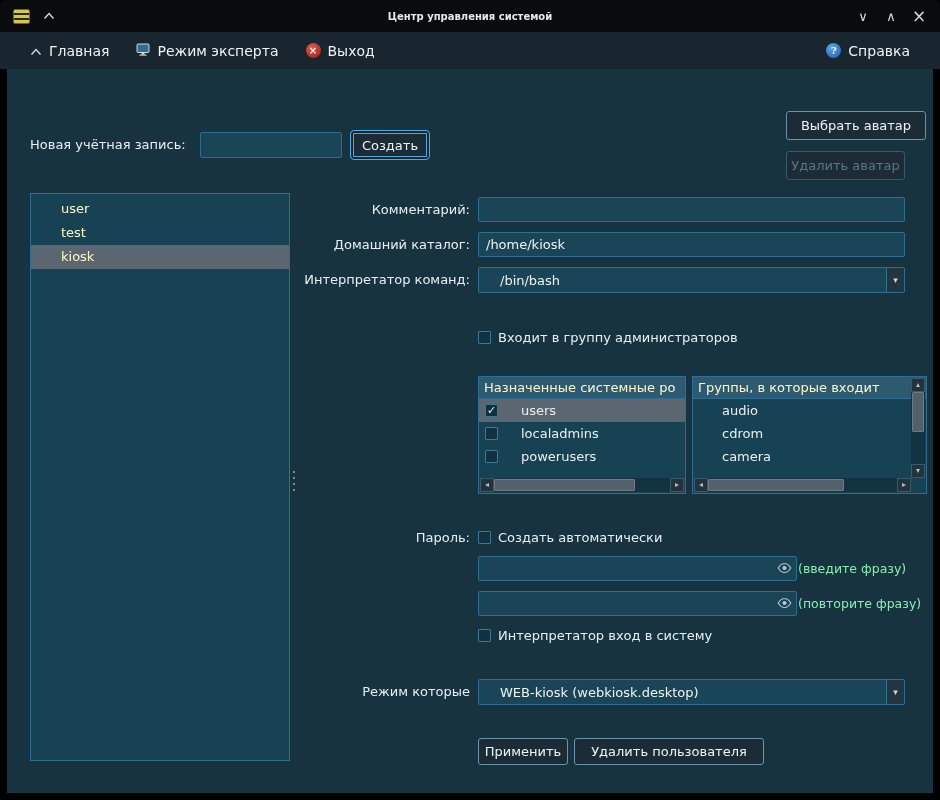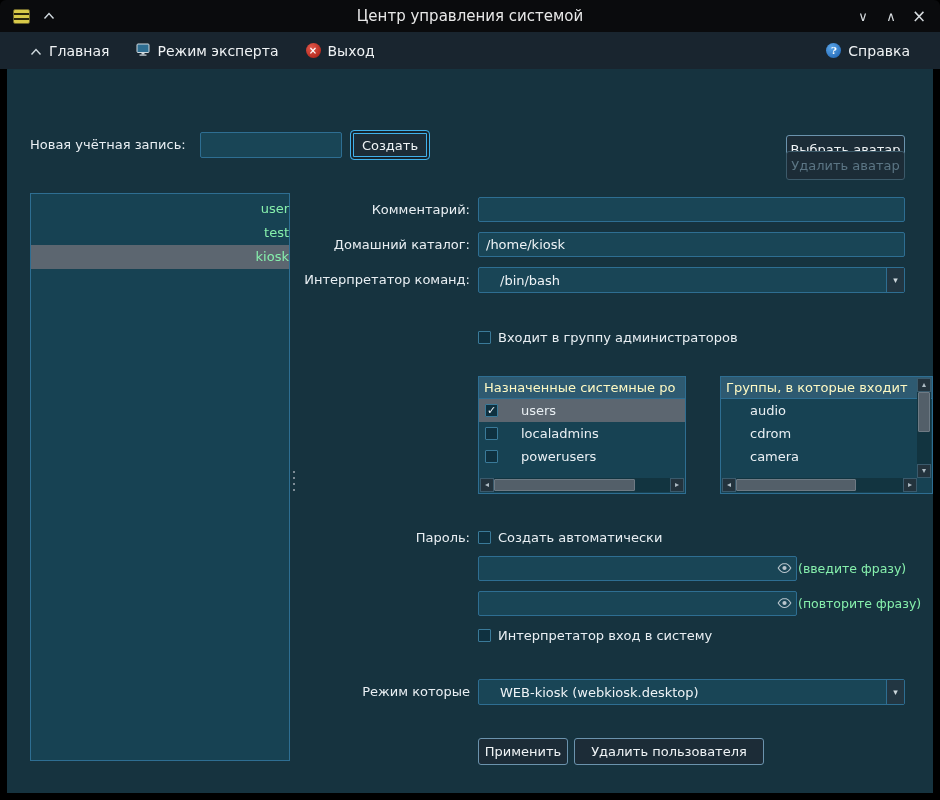--- a/index.html
+++ b/index.html
@@ -4,21 +4,21 @@
 <style>
   * { box-sizing: border-box; margin: 0; padding: 0; }
   html,body { width: 940px; height: 800px; background: #000; font-family: "DejaVu Sans", sans-serif; }
   .window { width: 940px; height: 800px; display: flex; flex-direction: column; background: #000; border-radius: 6px 6px 0 0; overflow: hidden; }
 
   
   .titlebar { height: 32px; background: #0a0b0d; display: flex; align-items: center; position: relative; color: #e6e9eb; flex: 0 0 auto; }
   .app-icon { width: 17px; height: 15px; margin-left: 13px; border-radius: 2px;
     background: linear-gradient(180deg,#d8ca49 0 3px,#2a270d 3px 5px,#d8ca49 5px 8px,#2a270d 8px 10px,#d8ca49 10px 100%); border: 1px solid #6d652a; }
   .tb-chevron { margin-left: 13px; display: flex; align-items: center; }
-  .tb-title { position: absolute; left: 0; right: 0; text-align: center; font-size: 15px; color: #e8e8e8; }
+  .tb-title { position: absolute; left: 0; right: 0; text-align: center; font-size: 10px; color: #e8e8e8; font-weight: bold; }
   .tb-controls { margin-left: auto; display: flex; gap: 6px; margin-right: 10px; z-index: 2; }
   .tb-btn { width: 22px; height: 22px; display: flex; align-items: center; justify-content: center; font-size: 13px; color: #d7dcdf; }
   .tb-btn.close { font-size: 17px; }
 
   
   .toolbar { height: 37px; background: #19252f; display: flex; align-items: center; padding: 0 30px; gap: 27px; color: #f0f3f5; font-size: 14px; flex: 0 0 auto; }
   .tool { display: flex; align-items: center; gap: 7px; cursor: default; }
   .tool-spacer { flex: 1; }
   .icon-circle { width: 15px; height: 15px; border-radius: 50%; display: flex; align-items: center; justify-content: center; color: #fff; font-size: 10px; font-weight: bold; line-height: 1; }
   .exit-circle { background: radial-gradient(circle at 35% 30%, #e2574a, #a61b10); }
@@ -28,34 +28,34 @@
   .content { flex: 1; margin: 0 7px 7px; background: #16333f; position: relative; font-size: 13px; color: #e9eff3; overflow: hidden; }
   .lbl { position: absolute; height: 25px; line-height: 25px; white-space: nowrap; }
   .lbl.r { text-align: right; }
   .input { position: absolute; background: #194556; border: 1px solid #2e6e92; border-radius: 2px; color: #eef3f6; padding: 0 7px; font: 13px "DejaVu Sans", sans-serif; outline: none; }
   .btn { position: absolute; background: #1c2c37; border: 1px solid #6b93ad; border-radius: 3px; color: #f0f4f6; font-size: 13px; display: flex; align-items: center; justify-content: center; white-space: nowrap; cursor: default; }
   .btn.focused { border: 1px solid #41b0ea; box-shadow: inset 0 0 0 2px #16232c, inset 0 0 0 3px #41b0ea; border-radius: 4px; }
   .btn.disabled { color: #5b7584; border-color: #3c5a6a; }
 
   
   .userlist { position: absolute; left: 23px; top: 124px; width: 260px; height: 568px; background: #174253; border: 1px solid #2e6e92; padding-top: 3px; }
-  .user-row { height: 24px; line-height: 24px; padding-left: 30px; color: #86efac; text-align: right; }
+  .user-row { height: 24px; line-height: 24px; padding-left: 30px; color: #fef9c3; }
   .user-row.selected { background: #5c6670; }
   .splitter { position: absolute; left: 285px; top: 400px; width: 4px; height: 26px;
     background-image: radial-gradient(circle, #7e8c96 1.2px, transparent 1.3px); background-size: 4px 6px; background-repeat: repeat-y; }
 
   
   .checkbox { position: absolute; width: 13px; height: 13px; background: #0f3140; border: 1px solid #3a7a99; border-radius: 1px; display: inline-flex; align-items: center; justify-content: center; }
   .checkbox.checked::after { content: "✓"; color: #eef3f6; font-size: 11px; line-height: 1; }
   .cb-inline { position: static; flex: 0 0 13px; }
 
   
   .grouplist { position: absolute; top: 307px; height: 118px; background: #174253; border: 1px solid #2e6e92; overflow: hidden; }
   .grouplist.roles { left: 471px; width: 208px; }
-  .grouplist.groups { left: 713px; width: 213px; }
+  .grouplist.groups { left: 685px; width: 235px; }
   .group-header { height: 22px; line-height: 22px; background: #2e5a71; border-bottom: 1px solid #2e6e92; padding-left: 5px; white-space: nowrap; overflow: hidden; color: #fef9c3; }
   .group-row { height: 23px; display: flex; align-items: center; gap: 23px; padding-left: 6px; white-space: nowrap; }
   .group-row.plain { padding-left: 29px; }
   .group-row.selected { background: #5c6670; }
 
   
   .hscroll { position: absolute; left: 1px; bottom: 1px; height: 14px; display: flex; background: #123440; }
   .vscroll { position: absolute; right: 1px; top: 1px; bottom: 15px; width: 14px; display: flex; flex-direction: column; background: #123440; }
   .sc-btn { flex: 0 0 14px; width: 14px; height: 14px; background: #23333d; border: 1px solid #3a5a6c; color: #aebcc4; font-size: 8px; display: flex; align-items: center; justify-content: center; line-height: 1; }
   .sc-track { flex: 1; position: relative; }
@@ -118,21 +118,21 @@
       <span>Справка</span>
     </div>
   </div>
 
   <div class="content">
 
     <div class="lbl" style="left:23px; top:63px; line-height:26px; height:26px;">Новая учётная запись:</div>
     <input class="input" style="left: 193px; top: 63px; width: 142px; height: 26px;" value="">
     <div class="btn focused" style="left:343px; top:61px; width:80px; height:30px;">Создать</div>
 
-    <div class="btn" style="left:779px; top:42px; width:119px; height:29px;margin-top:24px;">Выбрать аватар</div>
+    <div class="btn" style="left:779px; top:42px; width:140px; height:29px;">Выбрать аватар</div>
     <div class="btn disabled" style="left:779px; top:82px; width:119px; height:29px;">Удалить аватар</div>
 
     <div class="userlist">
       <div class="user-row">user</div>
       <div class="user-row">test</div>
       <div class="user-row selected">kiosk</div>
     </div>
     <div class="splitter"></div>
 
     <div class="lbl r" style="right:463px; top:128px;">Комментарий:</div>

